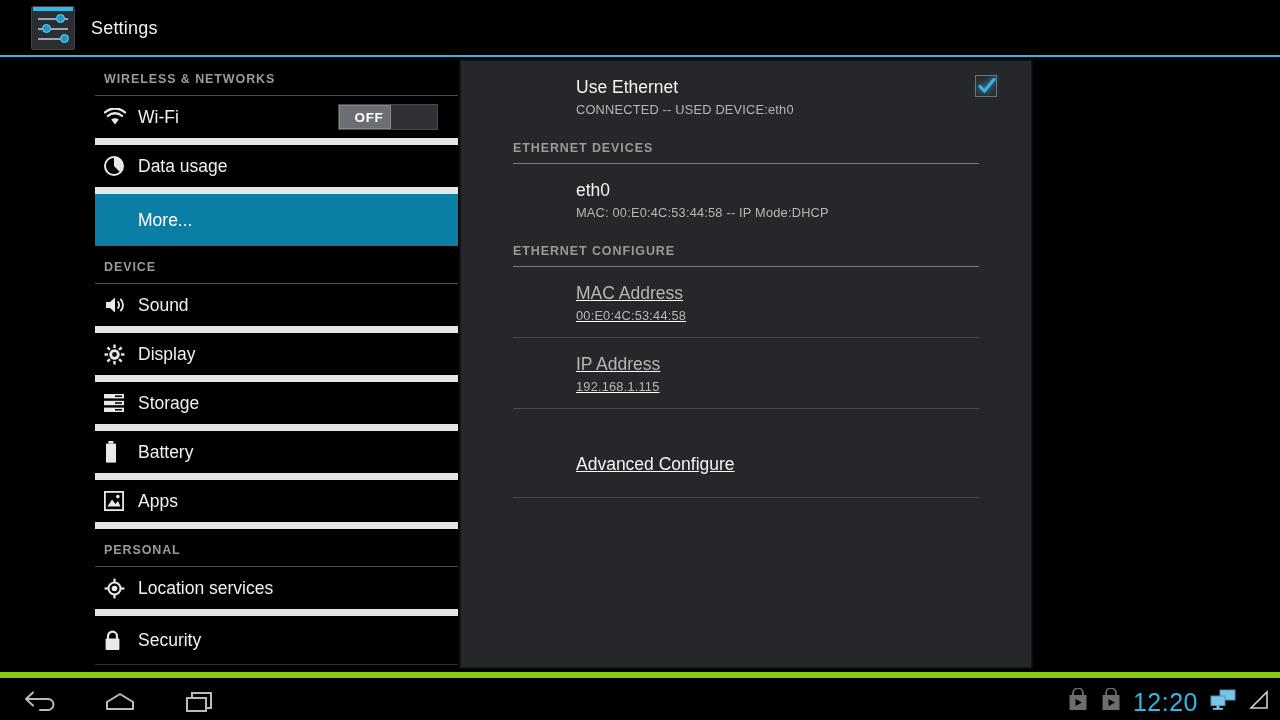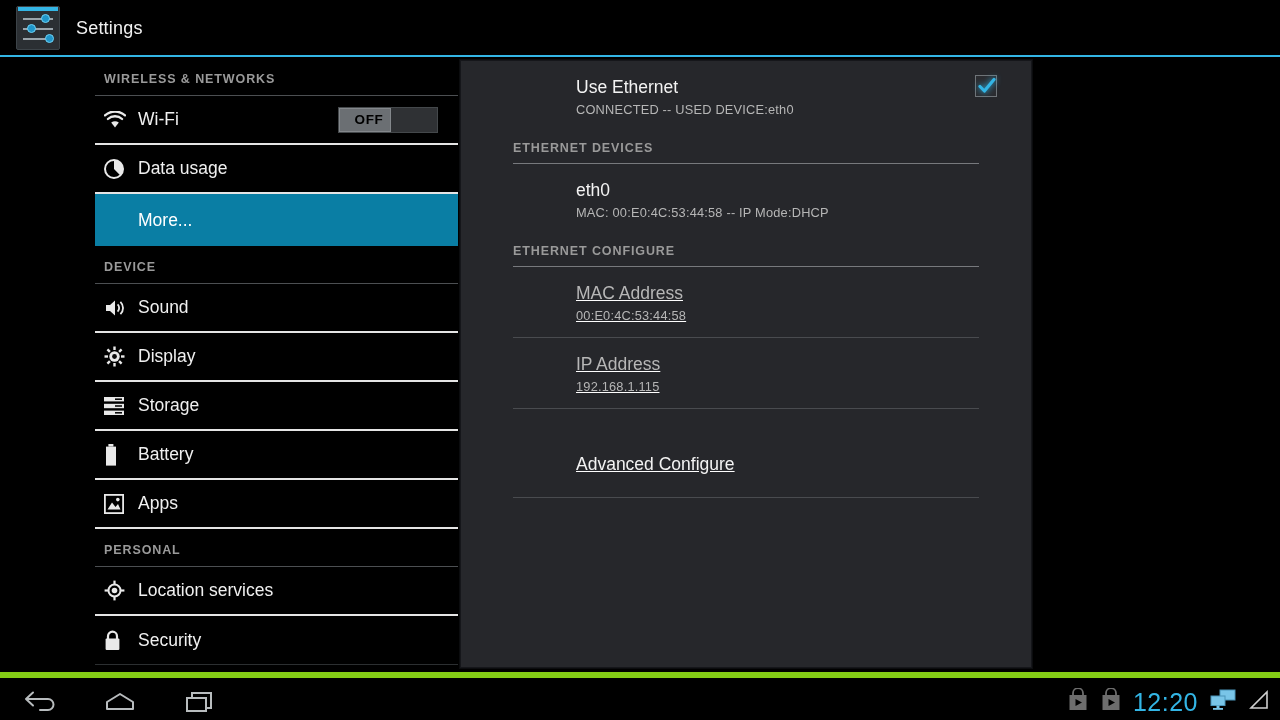--- a/index.html
+++ b/index.html
@@ -7,21 +7,21 @@
     width:1280px; height:720px; overflow:hidden;
     background:#000; color:#fff;
     font-family:"Liberation Sans", sans-serif;
     -webkit-font-smoothing:antialiased;
   }
   #screen{ position:relative; width:1280px; height:720px; background:#000; }
 
   
   #titlebar{
     position:absolute; left:0; top:0; width:1280px; height:56px;
-    background:#000; display:flex; align-items:center; padding-left:16px;
+    background:#000; display:flex; align-items:center; padding-left:31px;
   }
   #titlebar .rule{
     position:absolute; left:0; top:55px; width:1280px; height:2px; background:#33b5e5;
   }
   .app-icon{
     position:relative; width:44px; height:44px; border-radius:2px;
     background:#2b2f33; border:1px solid #3c4348;
     box-shadow:0 0 0 1px #000;
   }
   .app-icon .topbar{
@@ -48,37 +48,37 @@
     background:#000; overflow:hidden;
   }
   #sidebar .inner{ position:relative; padding-left:95px; }
   .sec-head{
     font-size:12.5px; font-weight:bold; color:#9a9a9a; letter-spacing:.9px;
     padding:14px 0 9px 9px;
   }
   .sec-rule{ height:1px; background:#4c4f52; margin-left:0; margin-right:0; }
   .srow{
     position:relative; height:49px; display:flex; align-items:center;
-    border-bottom:2px solid #e5e5e5; padding-left:9px;
+    border-bottom:7px solid #e5e5e5; padding-left:9px;
   }
   .srow.last{ border-bottom:1px solid #2c2f31; }
   .srow .ico{ width:34px; display:flex; align-items:center; justify-content:flex-start; }
   .srow .lbl{ font-size:17.5px; color:#f0f0f0; }
   .srow.selected{ background:#0a7ea4; border-bottom:none; height:52px; }
   .srow.selected .lbl{ color:#ffffff; }
   .srow.noicon .lbl{ margin-left:34px; }
   .toggle{
     position:absolute; right:20px; top:50%; transform:translateY(-50%);
     width:100px; height:26px; background:#2f3134; border:1px solid #44484b;
     display:flex; align-items:center;
   }
   .toggle .thumb{
     width:52px; height:24px; background:#6b6f73; display:flex;
     align-items:center; justify-content:center;
-    font-size:13.5px; color:#000000; font-weight:bold; letter-spacing:.6px;
+    font-size:13.5px; color:#ffffff; font-weight:bold; letter-spacing:.6px;
     border:1px solid #84888c;
     padding-left:8px;
   }
 
   
   #panel{
     position:absolute; left:460px; top:60px; width:572px; height:608px;
     background:#26272b; border:1px solid #15161a;
     box-shadow:0 0 0 1px #0b0c0e;
     overflow:hidden;

